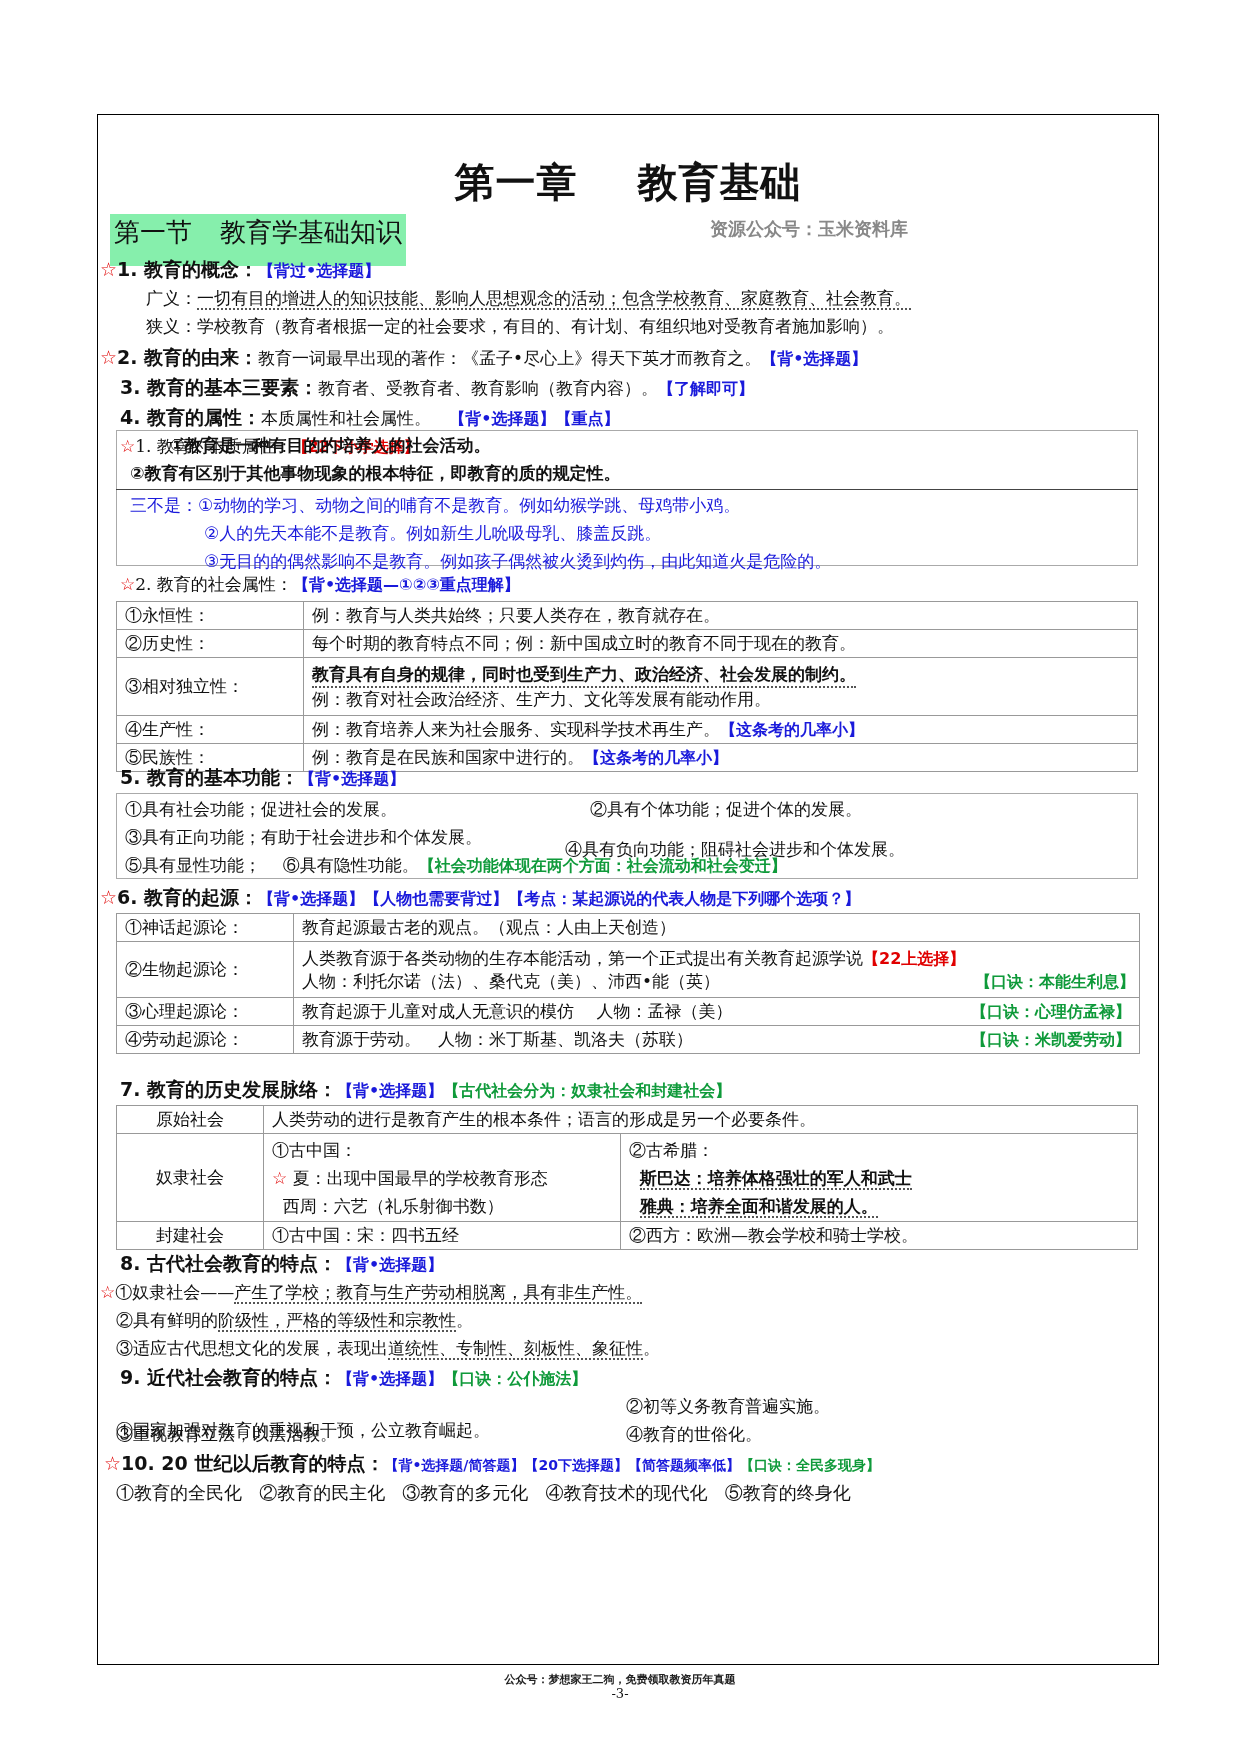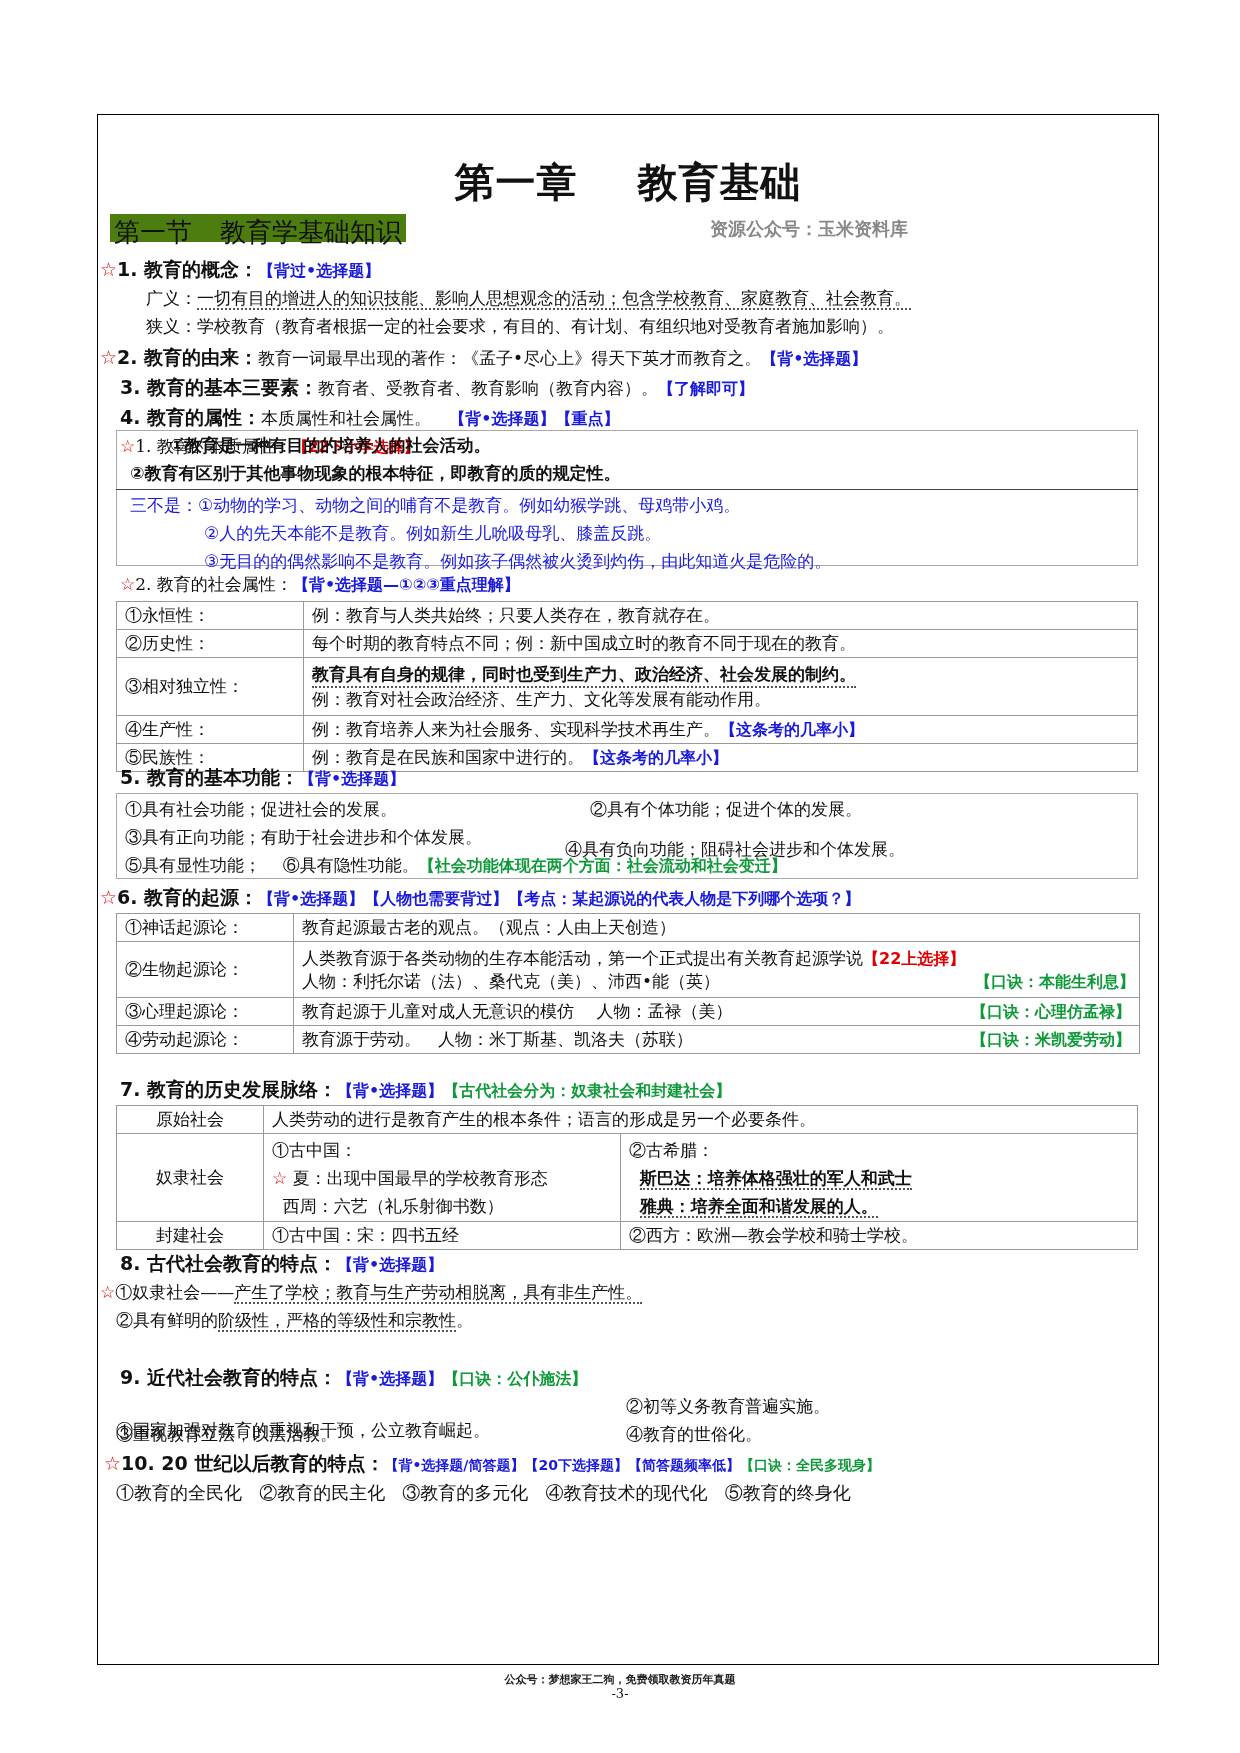--- a/index.html
+++ b/index.html
@@ -4,21 +4,21 @@
 <style>
   html, body { margin:0; padding:0; background:#ffffff; }
   body { width:1240px; height:1753px; position:relative; overflow:hidden;
          font-family:"DejaVu Serif","Liberation Serif",serif; color:#111; }
   .frame { position:absolute; left:97px; top:114px; width:1062px; height:1551px;
            border:1.5px solid #000; box-sizing:border-box;padding-left:21px; }
   .abs { position:absolute; white-space:nowrap; }
   .title { left:0; width:100%; top:40px; text-align:center; font-family:"DejaVu Sans","Liberation Sans",sans-serif;
            font-weight:bold; font-size:40px; letter-spacing:1px; }
   .title .gap { display:inline-block; width:60px; }
-  .section { left:12px; top:99px; background:#4d7c0f; font-size:26px; padding:0 4px; height:28px; line-height:36px; }
+  .section { left:12px; top:99px; background:#86efac; font-size:26px; padding:0 4px; height:52px; line-height:36px; }
   .section .gap { display:inline-block; width:28px; }
   .watermark { left:612px; top:102px; font-family:"DejaVu Sans","Liberation Sans",sans-serif; font-weight:bold;
                color:#888; font-size:18px; }
   .h { font-family:"DejaVu Sans","Liberation Sans",sans-serif; font-size:19px; }
   .h .k { font-weight:bold; }
   .t { font-size:17px; }
   .star { color:#e00000; font-family:"DejaVu Sans",sans-serif; }
   .blue { color:#1a1adb; font-weight:bold; font-family:"DejaVu Sans","Liberation Sans",sans-serif; font-size:16px; }
   .red { color:#e00000; font-weight:bold; font-family:"DejaVu Sans","Liberation Sans",sans-serif; font-size:15px; }
   .green { color:#0f9a3a; font-weight:bold; font-family:"DejaVu Sans","Liberation Sans",sans-serif; font-size:16px; }
@@ -177,20 +177,23 @@
 
   <div class="abs h" style="left:22px; top:1136px;">
     <span class="k">8. 古代社会教育的特点：</span><span class="blue">【背•选择题】</span>
   </div>
   <div class="abs t" style="left:2px; top:1166px;">
     <span class="star">☆</span><span>①奴隶社会——</span><span class="dot">产生了学校；教育与生产劳动相脱离，具有非生产性。</span>
   </div>
   <div class="abs t" style="left:18px; top:1194px;">
     <span>②具有鲜明的</span><span class="dot">阶级性，严格的等级性和宗教性</span><span>。</span>
   </div>
+  <div class="abs t" style="left:18px; top:1222px;">
+    <span>③适应古代思想文化的发展，表现出</span><span class="dot">道统性、专制性、刻板性、象征性</span><span>。</span>
+  </div>
 
   <div class="abs h" style="left:22px; top:1250px;">
     <span class="k">9. 近代社会教育的特点：</span><span class="blue">【背•选择题】</span><span class="green">【口诀：公仆施法】</span>
   </div>
   <div class="abs t" style="left:18px; top:1304px;">①国家加强对教育的重视和干预，公立教育崛起。</div>
   <div class="abs t" style="left:528px; top:1280px;">②初等义务教育普遍实施。</div>
   <div class="abs t" style="left:18px; top:1308px;">③重视教育立法，以法治教。</div>
   <div class="abs t" style="left:528px; top:1308px;">④教育的世俗化。</div>
 
   <div class="abs h" style="left:6px; top:1336px;">

